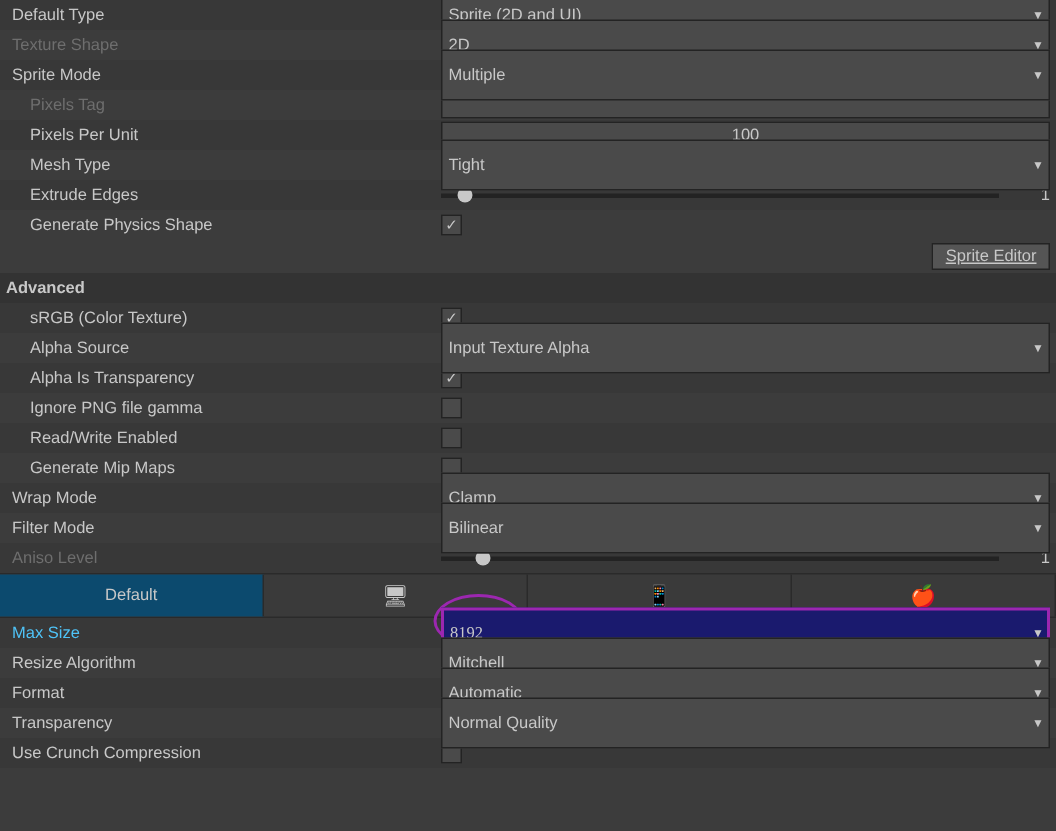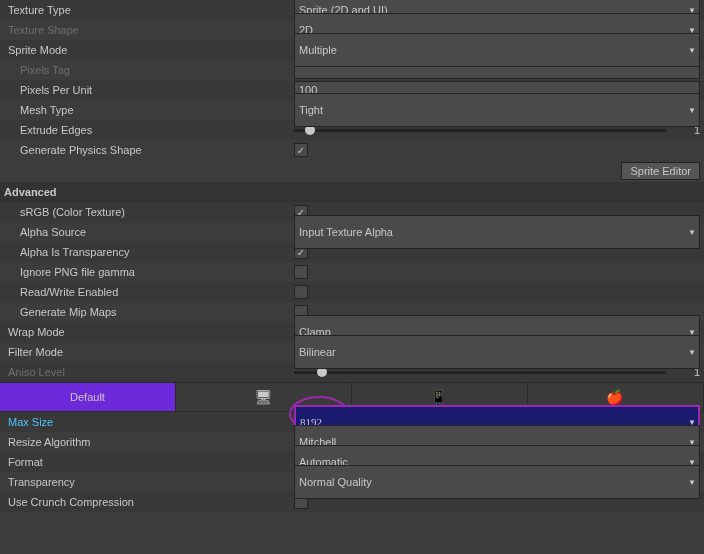--- a/index.html
+++ b/index.html
@@ -70,20 +70,21 @@
     }
     .text-input {
       width: 100%;
       height: 18px;
       background: #4a4a4a;
       border: 1px solid #232323;
       color: #c8c8c8;
       font-size: 11px;
       padding: 0 4px;
       outline: none;
+      text-align: center;
     }
     .checkbox {
       width: 14px;
       height: 14px;
       background: #4a4a4a;
       border: 1px solid #232323;
       display: flex;
       align-items: center;
       justify-content: center;
       cursor: pointer;
@@ -114,20 +115,21 @@
       align-items: center;
     }
     .sprite-editor-btn {
       background: #555555;
       border: 1px solid #232323;
       color: #c8c8c8;
       font-size: 11px;
       padding: 2px 8px;
       cursor: pointer;
       height: 18px;
+      text-decoration: underline;
     }
     .sprite-editor-row {
       display: flex;
       align-items: center;
       justify-content: flex-end;
       height: 22px;
       padding: 2px 4px;
       background: #3c3c3c;
     }
     .tabs-row {
@@ -143,21 +145,21 @@
       height: 100%;
       display: flex;
       align-items: center;
       justify-content: center;
       border-right: 1px solid #2a2a2a;
       cursor: pointer;
       color: #c8c8c8;
       font-size: 11px;
     }
     .tab.active {
-      background: #6d28d9;
+      background: #0c4a6e;
     }
     .tab-icon {
       font-size: 14px;
     }
     .max-size-row {
       display: flex;
       align-items: center;
       height: 20px;
       padding: 0 4px;
       background: #383838;
@@ -192,21 +194,21 @@
       border-radius: 50%;
       cursor: pointer;
     }
   </style>
 </head>
 <body>
 
 <div class="panel">
 
   <div class="row">
-    <div class="label">Texture Type</div>
+    <div class="label">Default Type</div>
     <div class="value">
       <div class="dropdown-wrapper">
         <select>
           <option>Sprite (2D and UI)</option>
         </select>
       </div>
     </div>
   </div>
 
   <div class="row">

